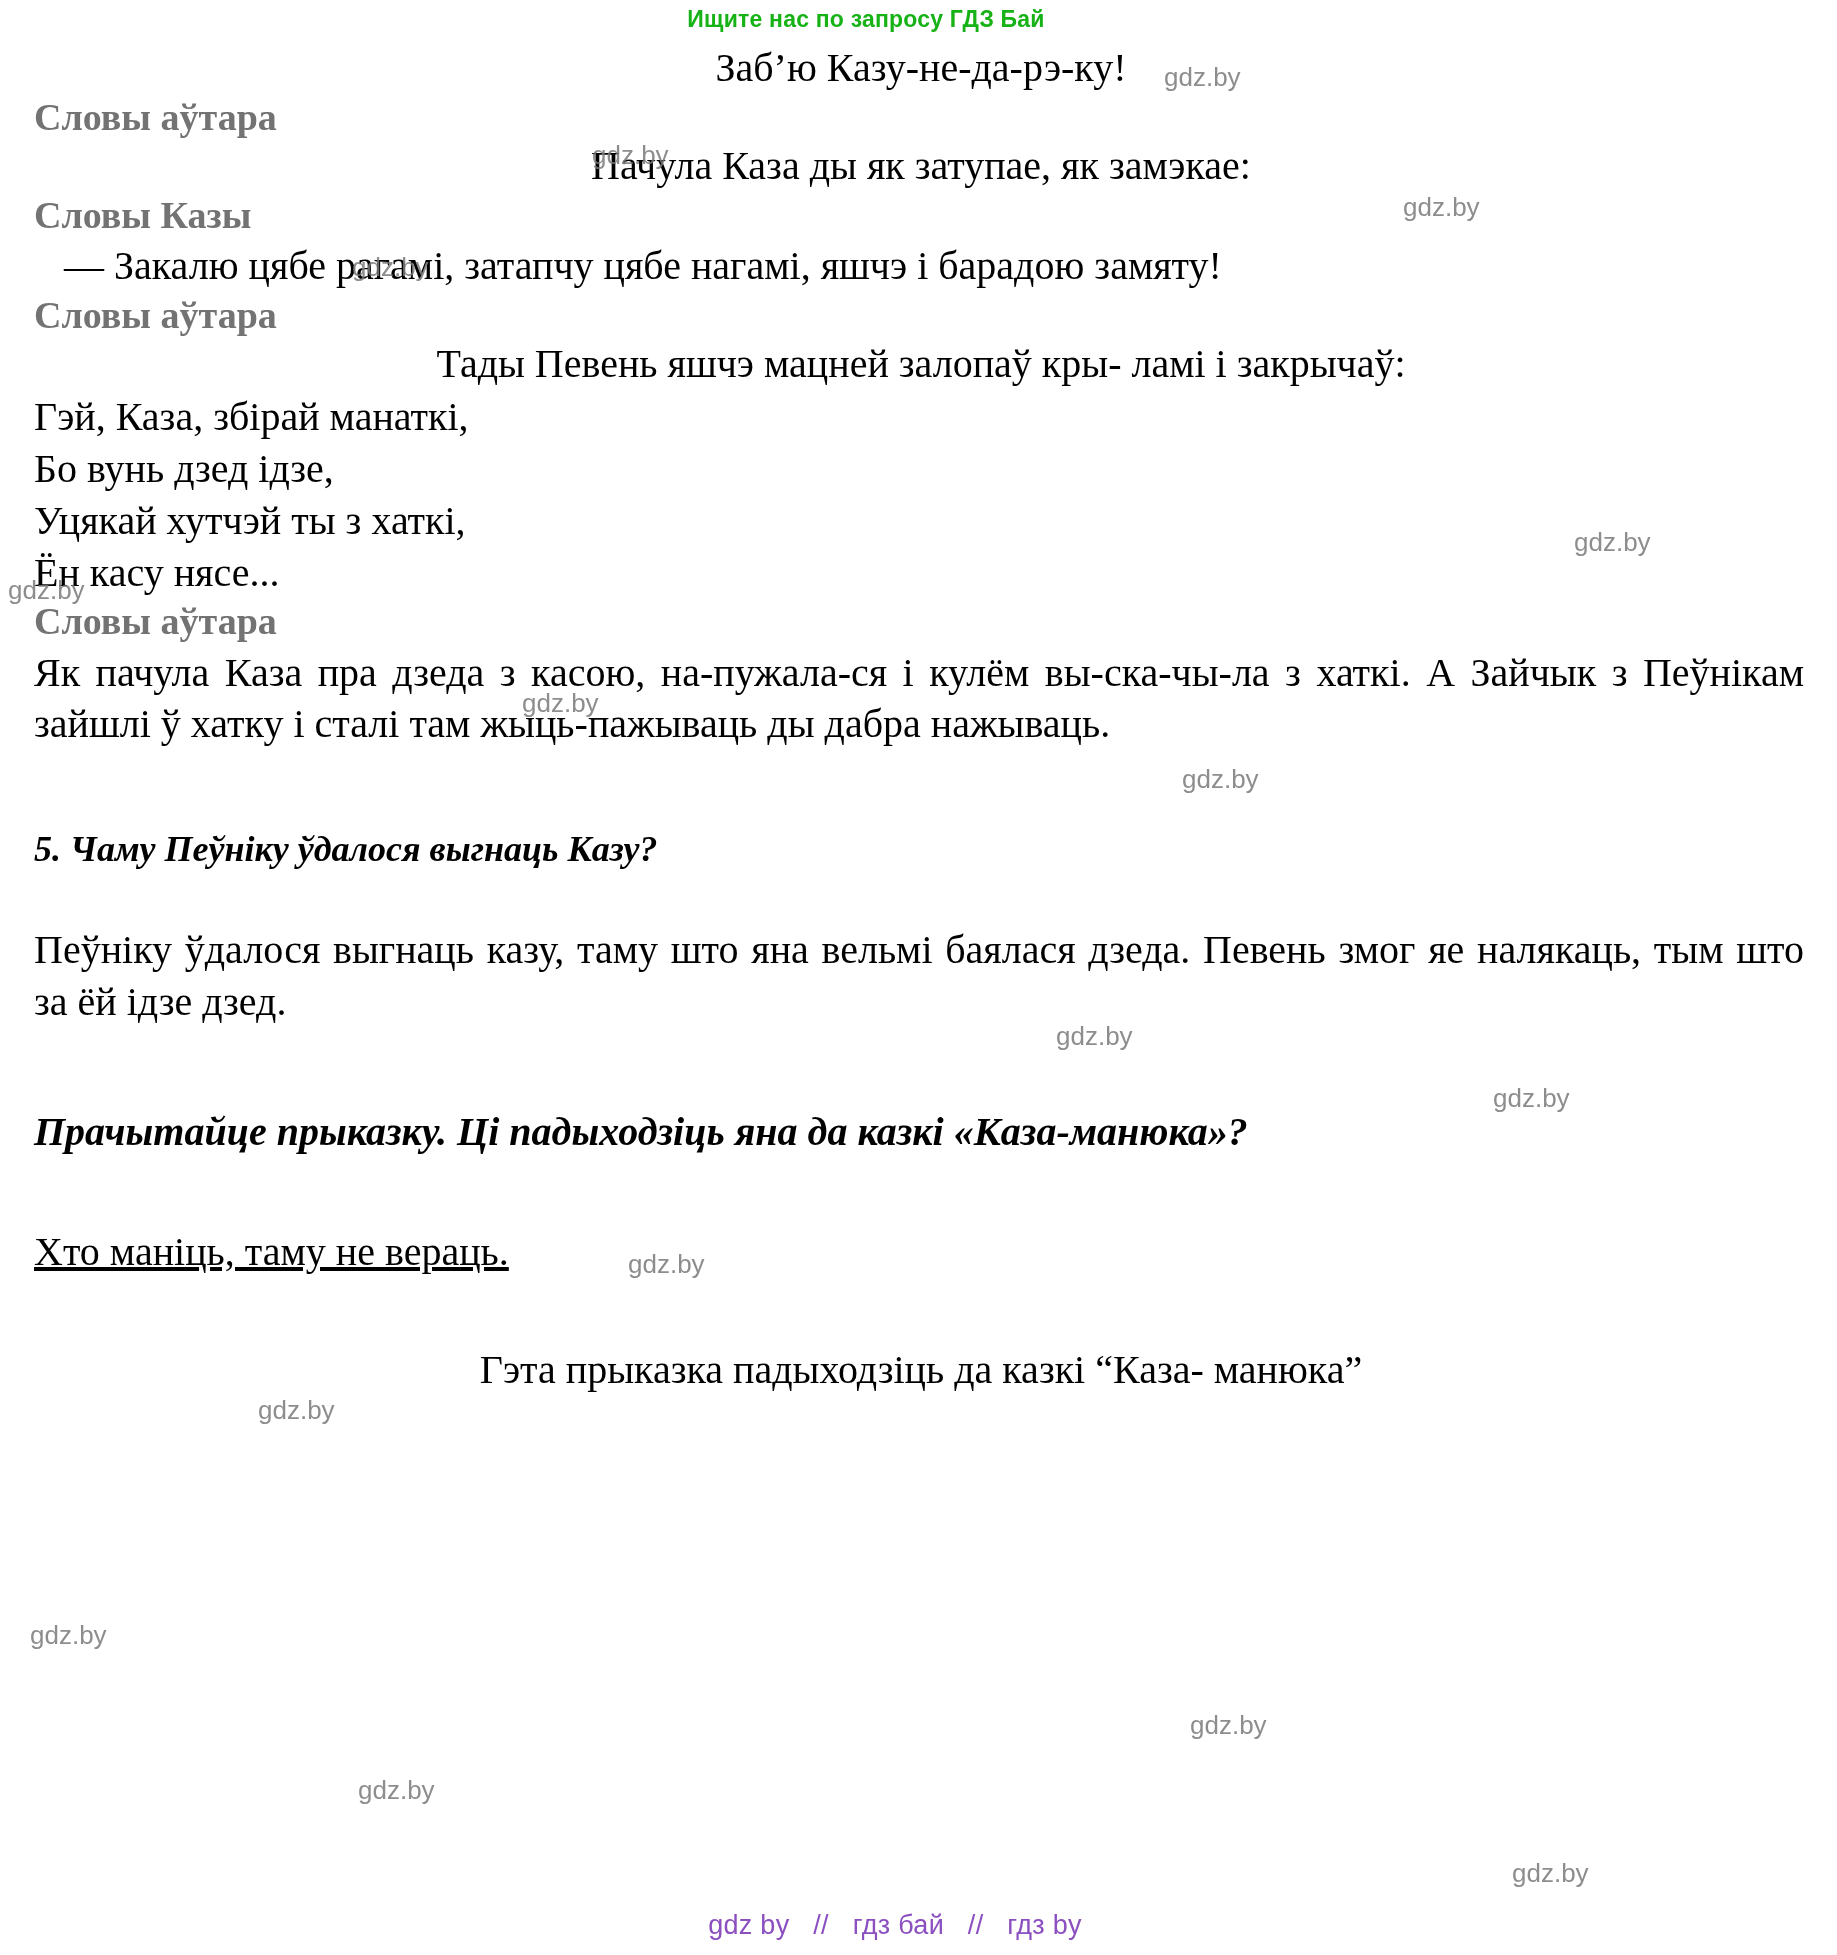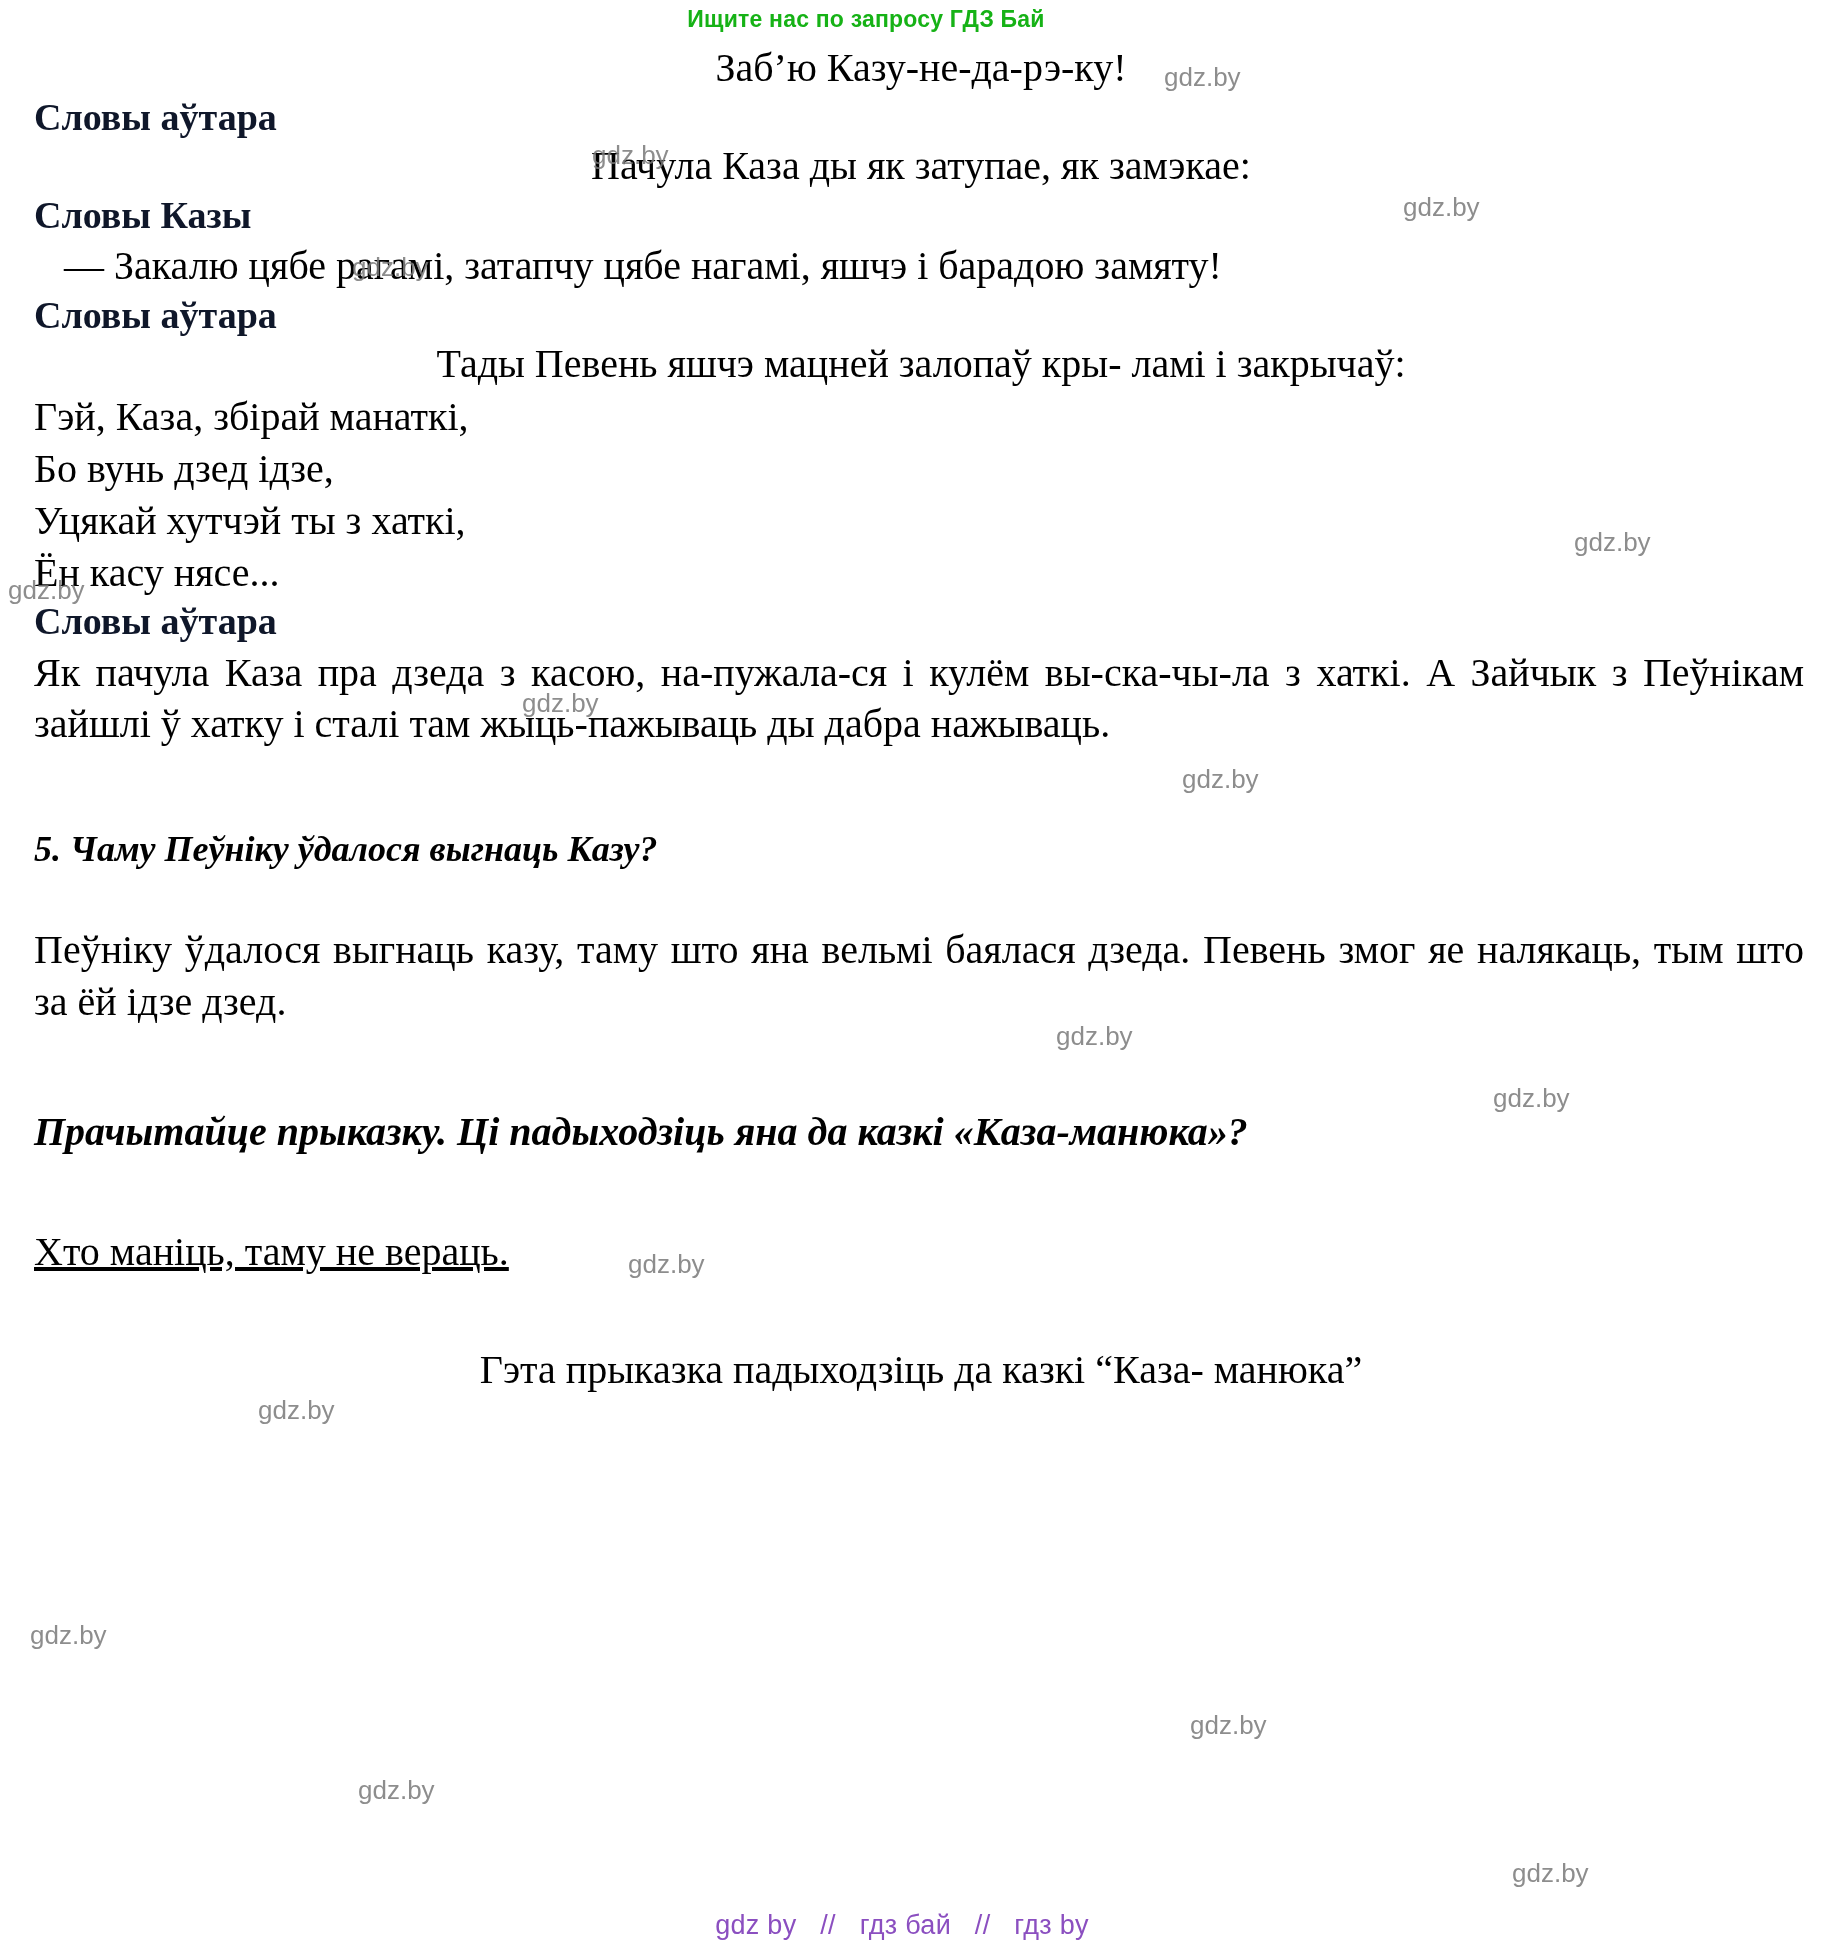--- a/index.html
+++ b/index.html
@@ -51,21 +51,21 @@
     font-size: 40px;
     line-height: 1.22;
     margin: 0 0 2px 4px;
     color: #000;
     text-align: center;
   }
 
   .speaker {
     font-size: 38px;
     font-weight: bold;
-    color: #0f172a;
+    color: #737373;
     margin: 0 0 2px 0;
     line-height: 1.2;
   }
 
   .para-justify {
     font-size: 40px;
     line-height: 1.28;
     text-align: justify;
     text-align-last: left;
     margin: 0;
@@ -135,21 +135,20 @@
   .footer {
     position: absolute;
     left: 0;
     bottom: 14px;
     width: 1790px;
     text-align: center;
     font-family: "Liberation Sans", sans-serif;
     font-size: 27px;
     color: #8b4fc0;
     letter-spacing: .3px;
-    padding-left: 7px;
   }
   .footer span { margin: 0 8px; }
   .footer .sep { color: #8b4fc0; }
 </style>
 </head>
 <body>
 
 <div class="page">
 
   <div class="top-banner">Ищите нас по запросу ГДЗ Бай</div>

